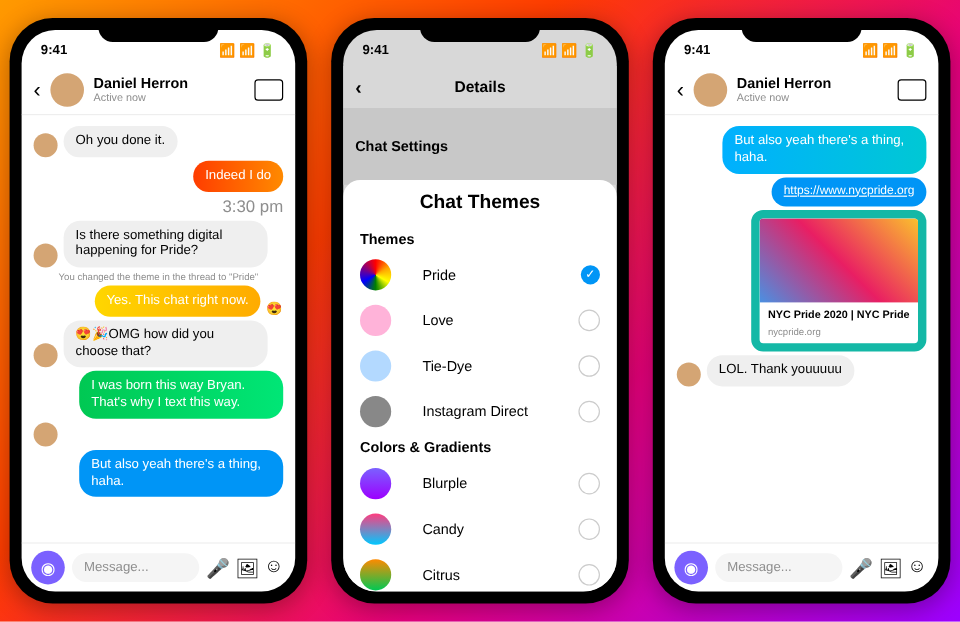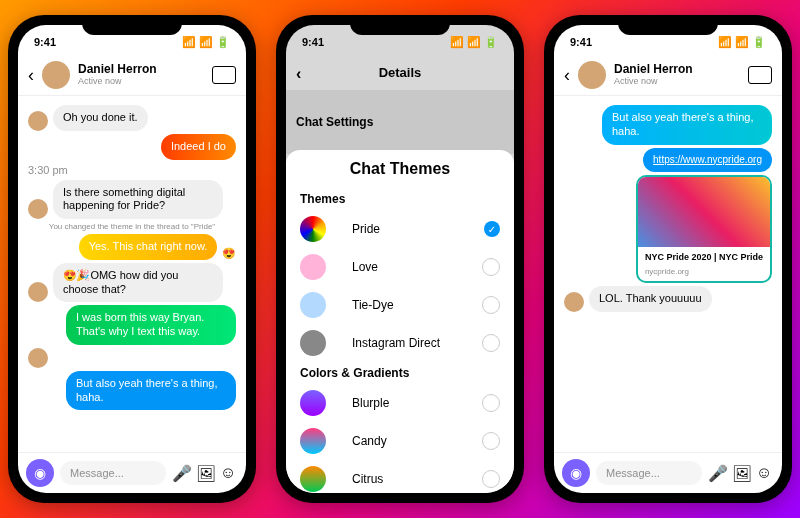--- a/index.html
+++ b/index.html
@@ -14,38 +14,38 @@
   .name-block{flex:1;line-height:1.1}
   .uname{font-size:12px;font-weight:600}
   .sub{font-size:9px;color:#8e8e8e}
   .vid{width:22px;height:16px;border:1.5px solid #000;border-radius:3px;position:relative}
   .chat{flex:1;overflow:hidden;padding:6px 10px;font-size:11px}
   .row{display:flex;margin:3px 0;align-items:flex-end;gap:5px}
   .row.out{justify-content:flex-end}
   .av-s{width:20px;height:20px;border-radius:50%;background:#d4a574;flex-shrink:0}
   .bub{max-width:150px;padding:6px 10px;border-radius:14px;line-height:1.25}
   .in{background:#efefef;color:#000}
-  .ts{text-align:left;font-size:11px;color:#8e8e8e;margin:4px 0}
+  .ts{text-align:right;font-size:14px;color:#8e8e8e;margin:4px 0}
   .sys{text-align:center;font-size:8px;color:#8e8e8e;margin:3px 0}
   .composer{display:flex;align-items:center;padding:6px 8px;gap:6px;border-top:.5px solid #eee}
   .cam{width:28px;height:28px;border-radius:50%;background:#7b61ff;display:flex;align-items:center;justify-content:center;color:#fff;font-size:14px}
   .msg-in{flex:1;background:#f5f5f5;border-radius:16px;padding:6px 10px;font-size:11px;color:#8e8e8e}
   .ic{width:18px;height:18px;color:#000}
   
   .dhead{background:#d8d8d8;padding:10px;text-align:center;font-size:13px;font-weight:600;position:relative}
   .dback{position:absolute;left:10px;top:10px;font-size:16px}
   .csect{background:#c8c8c8;padding:25px 10px;font-size:12px;font-weight:600}
   .sheet{background:#fff;border-radius:14px 14px 0 0;margin-top:-4px;flex:1;overflow:hidden}
   .sheet-t{text-align:center;font-size:16px;font-weight:600;padding:10px}
   .sh-lbl{font-size:12px;font-weight:600;padding:4px 14px}
   .trow{display:flex;align-items:center;padding:6px 14px;gap:26px;font-size:12px}
   .sw{width:26px;height:26px;border-radius:50%;flex-shrink:0}
   .radio{width:16px;height:16px;border:1.5px solid #ccc;border-radius:50%;margin-left:auto}
   .check{width:16px;height:16px;border-radius:50%;background:#0095f6;color:#fff;font-size:10px;display:flex;align-items:center;justify-content:center;margin-left:auto}
-  .link-card{border:2px solid #14b8a6;border-radius:10px;overflow:hidden;max-width:160px;margin-left:auto}
+  .link-card{border:7px solid #14b8a6;border-radius:10px;overflow:hidden;max-width:160px;margin-left:auto}
   .lc-img{height:70px;background:linear-gradient(45deg,#4a90e2,#e91e63,#fbc02d)}
   .lc-t{font-size:9px;padding:5px 7px;font-weight:600}
   .lc-s{font-size:8px;color:#8e8e8e;padding:0 7px 5px}
 </style>
 </head>
 <body>
 
 <div class="phone">
   <div class="notch"></div>
   <div class="screen">

